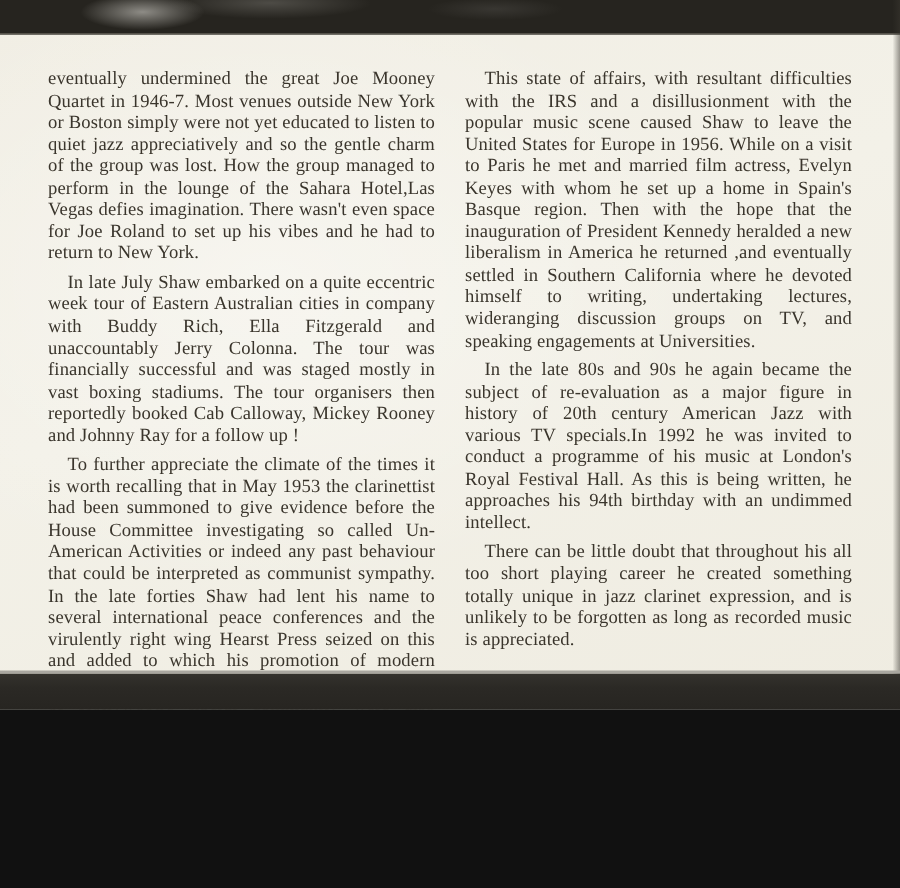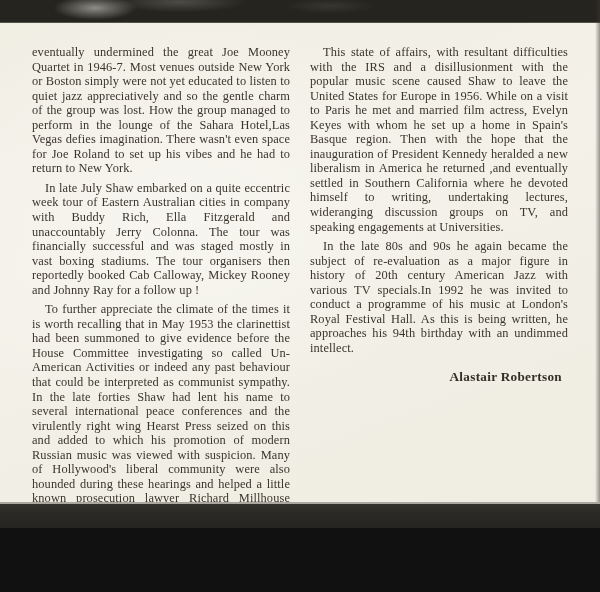--- a/index.html
+++ b/index.html
@@ -4,21 +4,21 @@
 <style>
   html, body {
     margin: 0;
     padding: 0;
     background: #111;
     font-family: "Liberation Serif", "DejaVu Serif", serif;
   }
   .scan-page {
     position: relative;
     width: 600px;
-    height: 528px;
+    height: 473px;
     overflow: hidden;
     background:
       radial-gradient(ellipse 420px 300px at 30% 40%, rgba(255,255,255,0.35), rgba(255,255,255,0) 70%),
       linear-gradient(160deg, #f1eee4 0%, #f3f1e8 45%, #efece1 100%);
   }
   .band-top {
     position: absolute;
     top: 0; left: 0; right: 0;
     height: 22px;
     background:
@@ -83,19 +83,20 @@
   <div class="page-body">
     <div class="text-column">
       <p class="cont">eventually undermined the great Joe Mooney Quartet in 1946-7. Most venues outside New York or Boston simply were not yet educated to listen to quiet jazz appreciatively and so the gentle charm of the group was lost. How the group managed to perform in the lounge of the Sahara Hotel,Las Vegas defies imagination. There wasn't even space for Joe Roland to set up his vibes and he had to return to New York.</p>
       <p>In late July Shaw embarked on a quite eccentric week tour of Eastern Australian cities in company with Buddy Rich, Ella Fitzgerald and unaccountably Jerry Colonna. The tour was financially successful and was staged mostly in vast boxing stadiums. The tour organisers then reportedly booked Cab Calloway, Mickey Rooney and Johnny Ray for a follow up !</p>
       <p>To further appreciate the climate of the times it is worth recalling that in May 1953 the clarinettist had been summoned to give evidence before the House Committee investigating so called Un-American Activities or indeed any past behaviour that could be interpreted as communist sympathy. In the late forties Shaw had lent his name to several international peace conferences and the virulently right wing Hearst Press seized on this and added to which his promotion of modern Russian music was viewed with suspicion. Many of Hollywood's liberal community were also hounded during these hearings and helped a little known prosecution lawyer Richard Millhouse Nixon forge his reputation. It must also be remembered in the early fifties that America, along with other United</p>
     </div>
 
     <div class="text-column">
       <p>This state of affairs, with resultant difficulties with the IRS and a disillusionment with the popular music scene caused Shaw to leave the United States for Europe in 1956. While on a visit to Paris he met and married film actress, Evelyn Keyes with whom he set up a home in Spain's Basque region. Then with the hope that the inauguration of President Kennedy heralded a new liberalism in America he returned ,and eventually settled in Southern California where he devoted himself to writing, undertaking lectures, wideranging discussion groups on TV, and speaking engagements at Universities.</p>
       <p>In the late 80s and 90s he again became the subject of re-evaluation as a major figure in history of 20th century American Jazz with various TV specials.In 1992 he was invited to conduct a programme of his music at London's Royal Festival Hall. As this is being written, he approaches his 94th birthday with an undimmed intellect.</p>
+      <p>There can be little doubt that throughout his all too short playing career he created something totally unique in jazz clarinet expression, and is unlikely to be forgotten as long as recorded music is appreciated.</p>
       <div class="signature">Alastair Robertson</div>
     </div>
   </div>
 
   <div class="edge-right"></div>
   <div class="band-bottom"></div>
 </div>
 
 </body></html>

